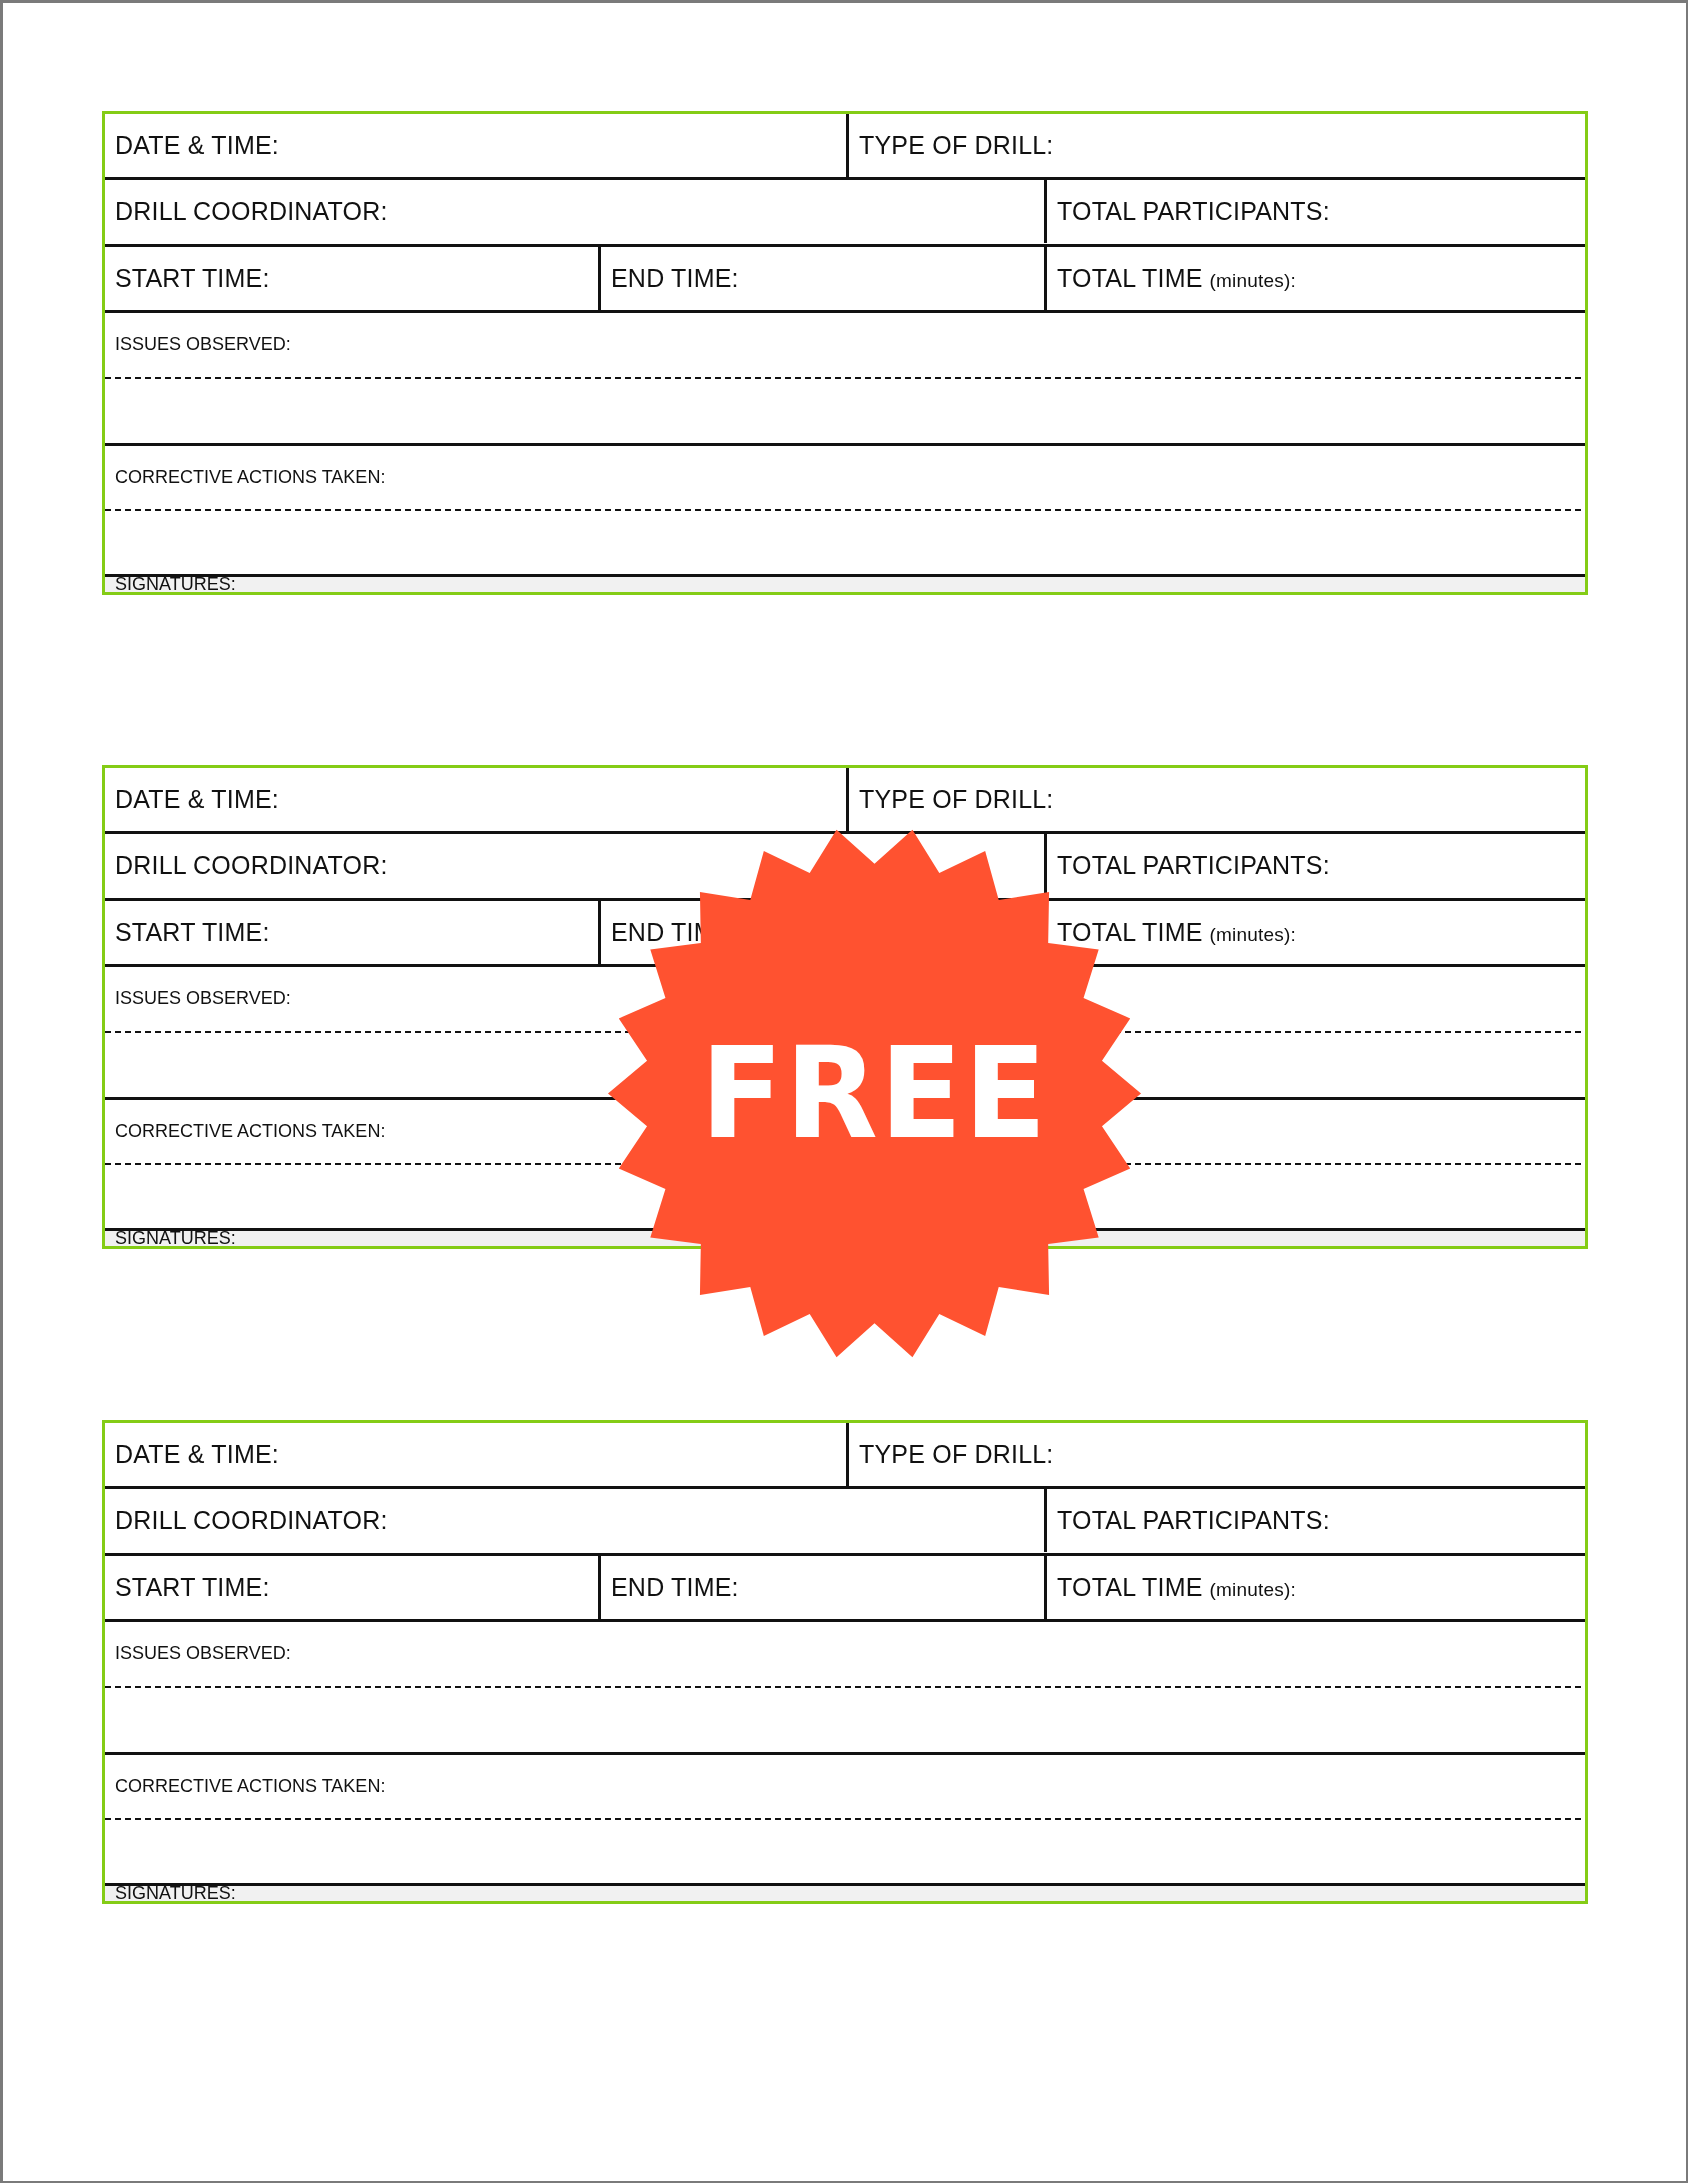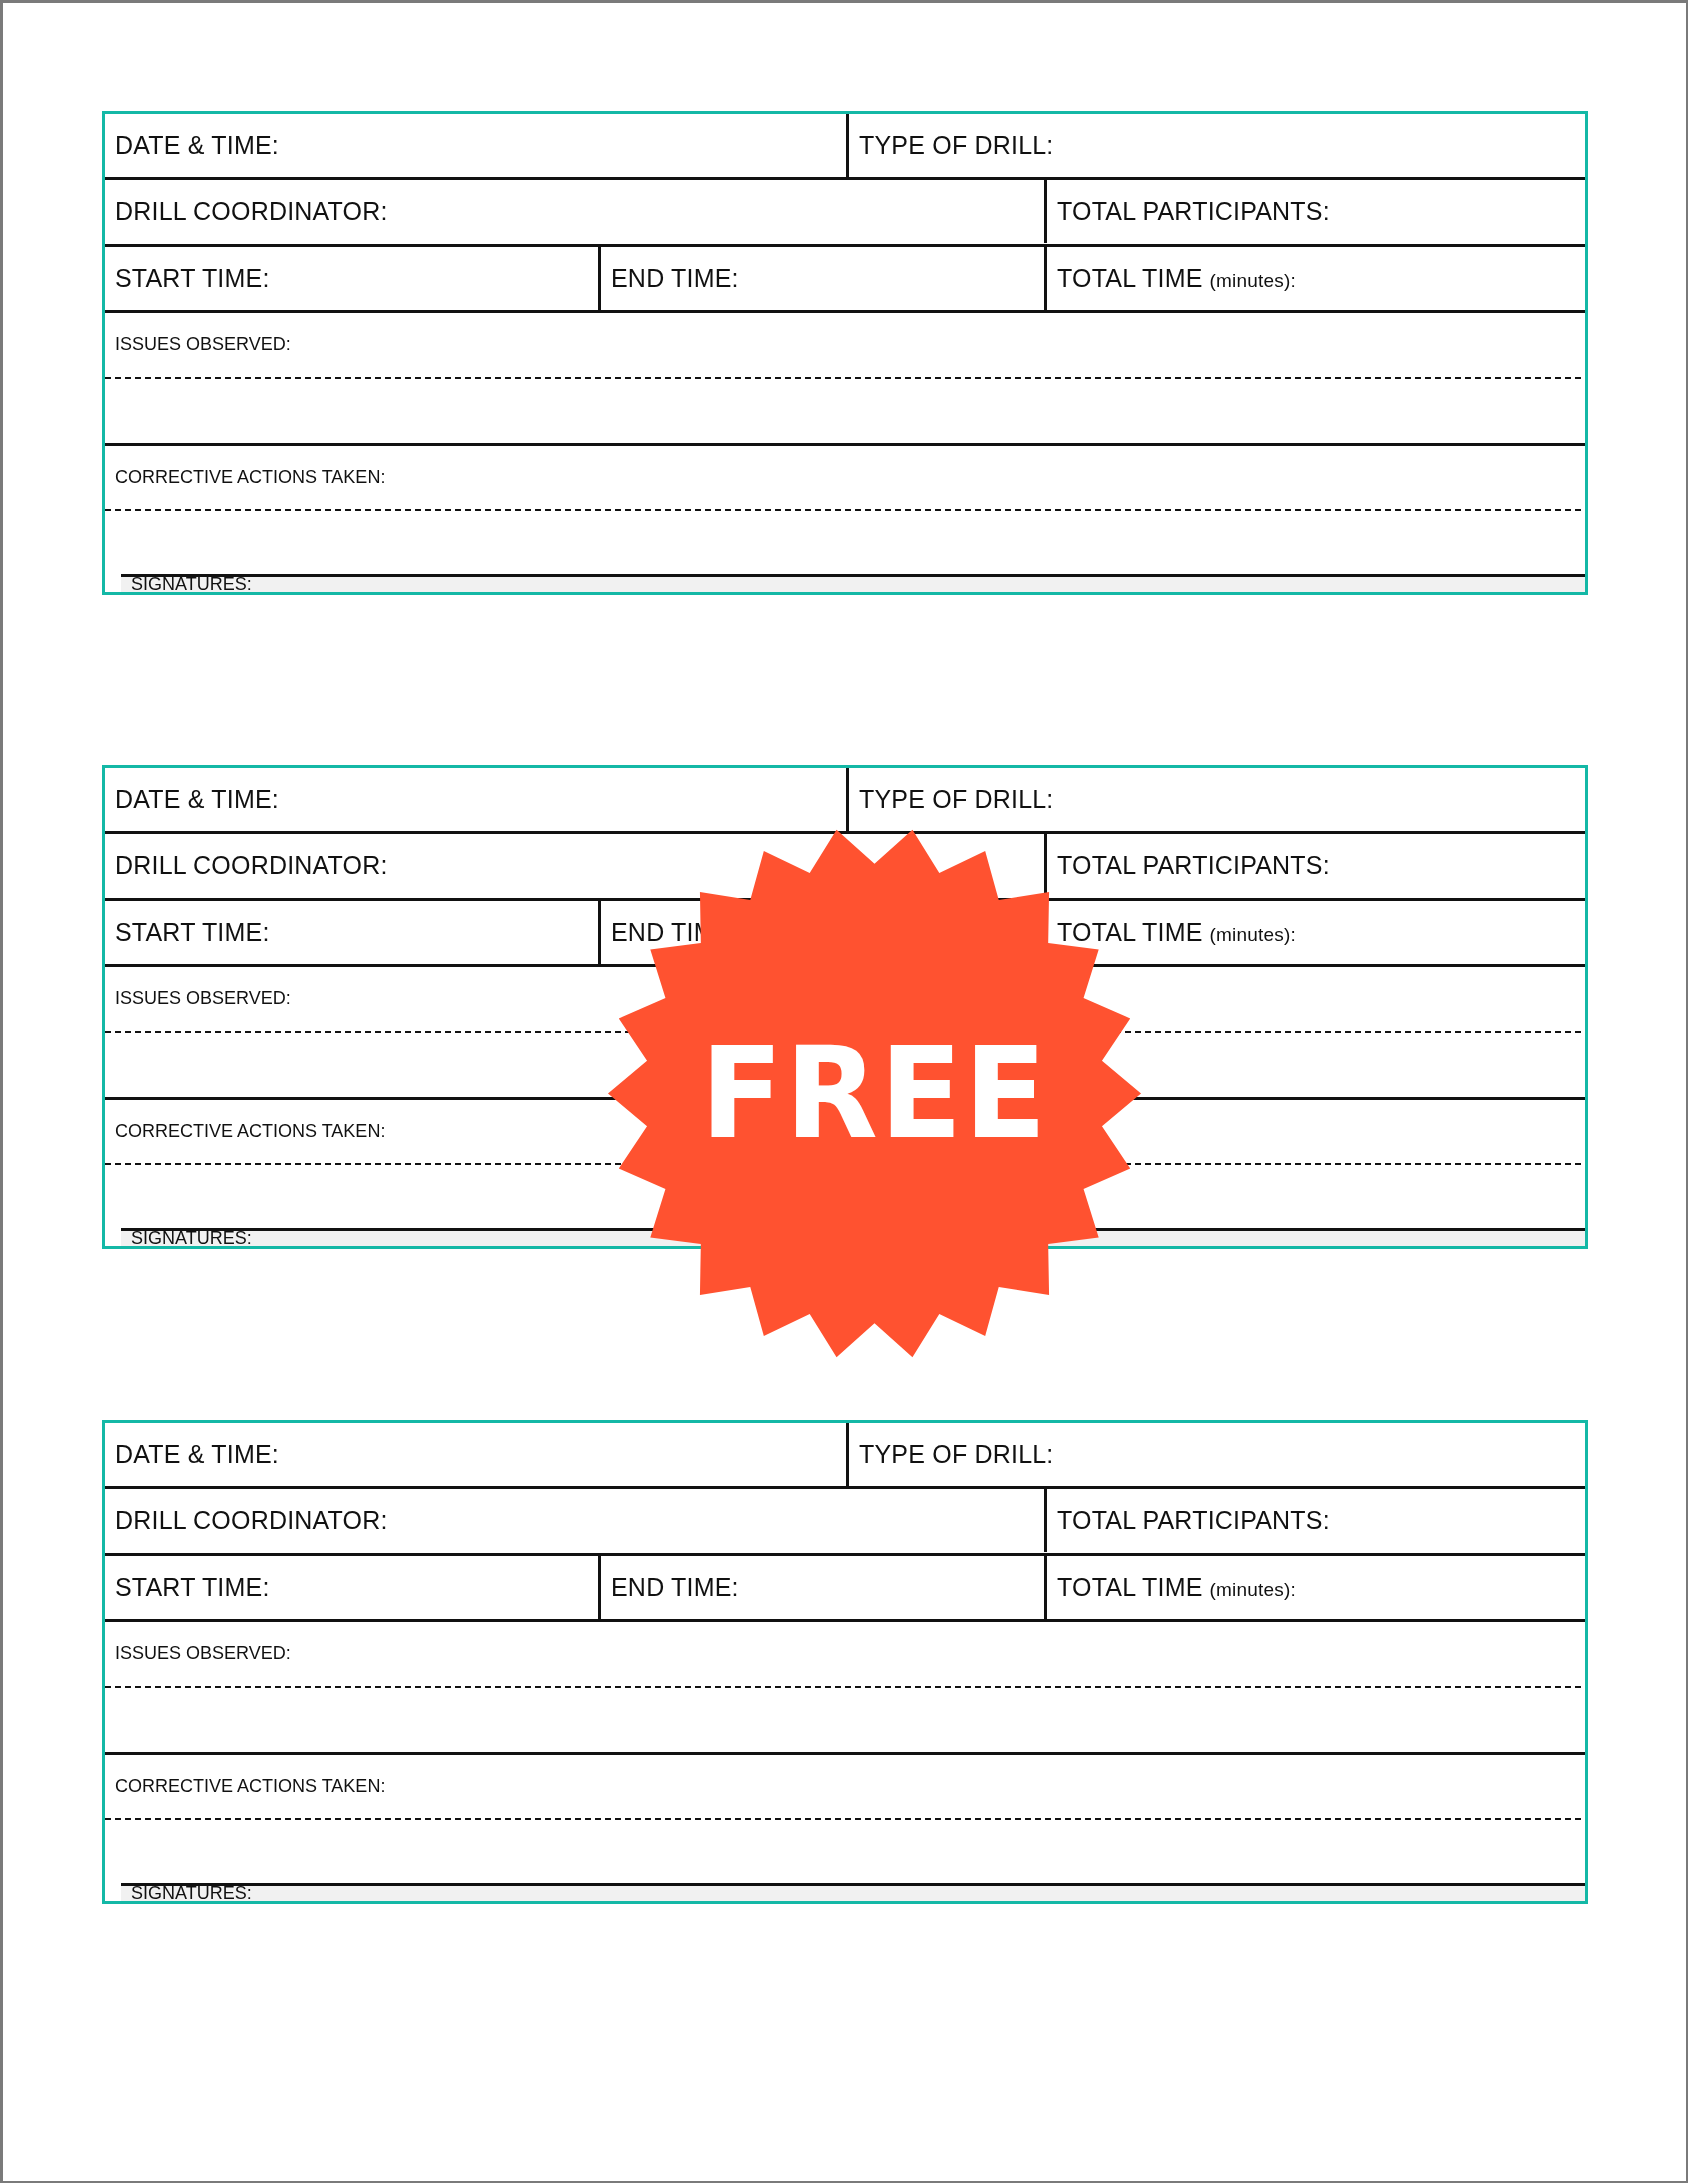--- a/index.html
+++ b/index.html
@@ -7,21 +7,21 @@
     width: 1689px; height: 2184px; position: relative; overflow: hidden;
     background: #ffffff;
     font-family: "Liberation Sans", "DejaVu Sans", sans-serif;
   }
   .page-border {
     position: absolute; left: 0; top: 0; width: 1689px; height: 2184px;
     box-sizing: border-box; border: 3px solid #7a7a7a; pointer-events: none; z-index: 5;
   }
   .drill-form {
     position: absolute; left: 102px; width: 1486px; height: 484px;
-    box-sizing: border-box; border: 3px solid #14b8a6;
+    box-sizing: border-box; border: 3px solid #84cc16;
     background: #fff;
   }
   .row {
     position: absolute; left: 0; right: 0; box-sizing: border-box;
     border-top: 3px solid #111;
   }
   .row.first { border-top: none; }
   .cell {
     position: absolute; top: 0; bottom: 0; box-sizing: border-box;
     display: flex; align-items: center; padding-left: 10px;
@@ -30,21 +30,21 @@
   .cell.divider { border-left: 3px solid #111; }
   .cell .small { font-size: 19px; margin-left: 7px; position: relative; top: 2px; }
   .label-block {
     position: absolute; left: 10px; top: 0; height: 63px;
     display: flex; align-items: center; font-size: 18px; color: #111;
   }
   .dashed {
     position: absolute; left: 0; right: 4px; height: 0;
     border-top: 2px dashed #111;
   }
-  .sig-row { background: #f1f1f1; margin-left: 16px; }
+  .sig-row { background: #f1f1f1; }
   .sig-row .label-block { top: 0; bottom: 0; height: auto; }
 
   .badge {
     position: absolute; left: 607px; top: 826px; width: 535px; height: 535px; z-index: 10;
   }
   .badge svg { position: absolute; left: 0; top: 0; }
   .badge-text {
     position: absolute; left: 0; right: 0; top: 212px; height: 111px;
     display: flex; align-items: center; justify-content: center;
     font-family: "DejaVu Sans", sans-serif; font-weight: bold;

